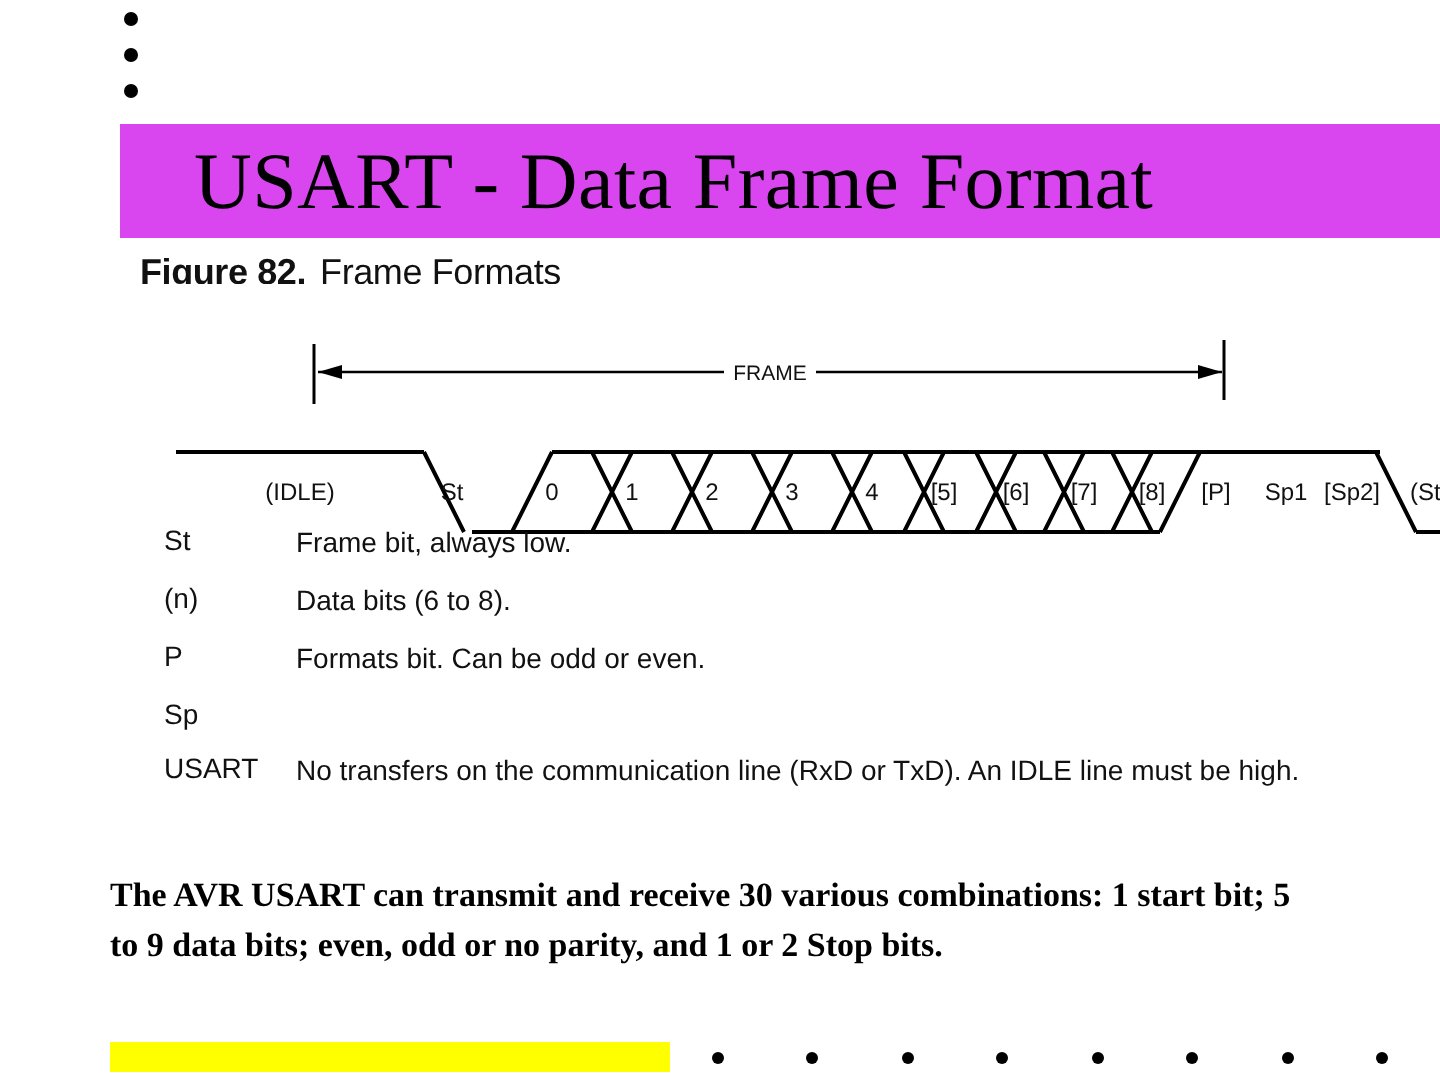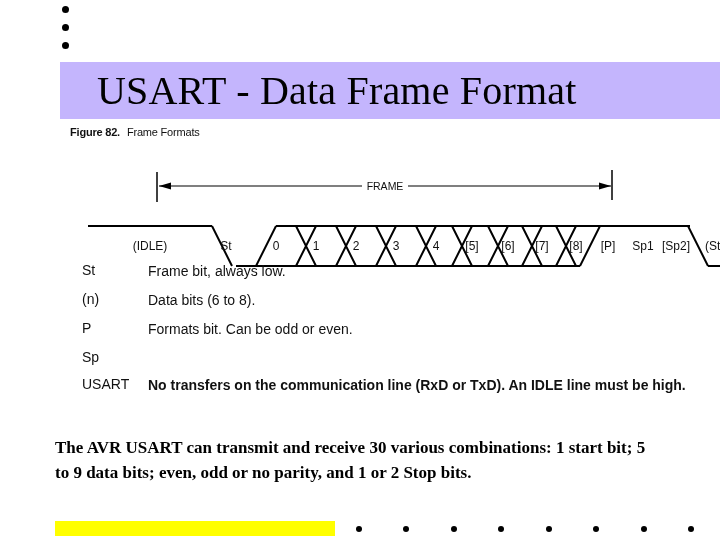--- a/index.html
+++ b/index.html
@@ -36,21 +36,21 @@
     margin-bottom: 11px;
   }
 
   
   .title-band {
     position: absolute;
     left: 60px;
     top: 62px;
     width: 660px;
     height: 57px;
-    background: #c4b5fd;
+    background: #d946ef;
   }
   .title-text {
     position: absolute;
     left: 37px;
     top: 2px;
     font-family: "Liberation Serif", serif;
     font-size: 40px;
     line-height: 54px;
     color: #000000;
     white-space: nowrap;
@@ -62,21 +62,21 @@
     position: absolute;
     left: 60px;
     top: 120px;
     width: 660px;
     height: 310px;
   }
   .fig-caption {
     position: absolute;
     left: 10px;
     top: 6px;
-    font-size: 11px;
+    font-size: 18px;
     color: #111111;
     white-space: nowrap;
   }
   .fig-caption .fc-bold {
     font-weight: bold;
     letter-spacing: -0.2px;
   }
   .fig-caption .fc-reg {
     font-weight: normal;
     margin-left: 7px;
@@ -112,21 +112,20 @@
     white-space: nowrap;
   }
   .legend-desc {
     flex: 1 1 auto;
     font-size: 14px;
     color: #111111;
     line-height: 18px;
   }
   .legend-row.idle .legend-desc {
     max-width: 570px;
-    font-weight: bold;
   }
 
   
   .body-text {
     position: absolute;
     left: 55px;
     top: 435px;
     width: 600px;
     font-family: "Liberation Serif", serif;
     font-weight: bold;

